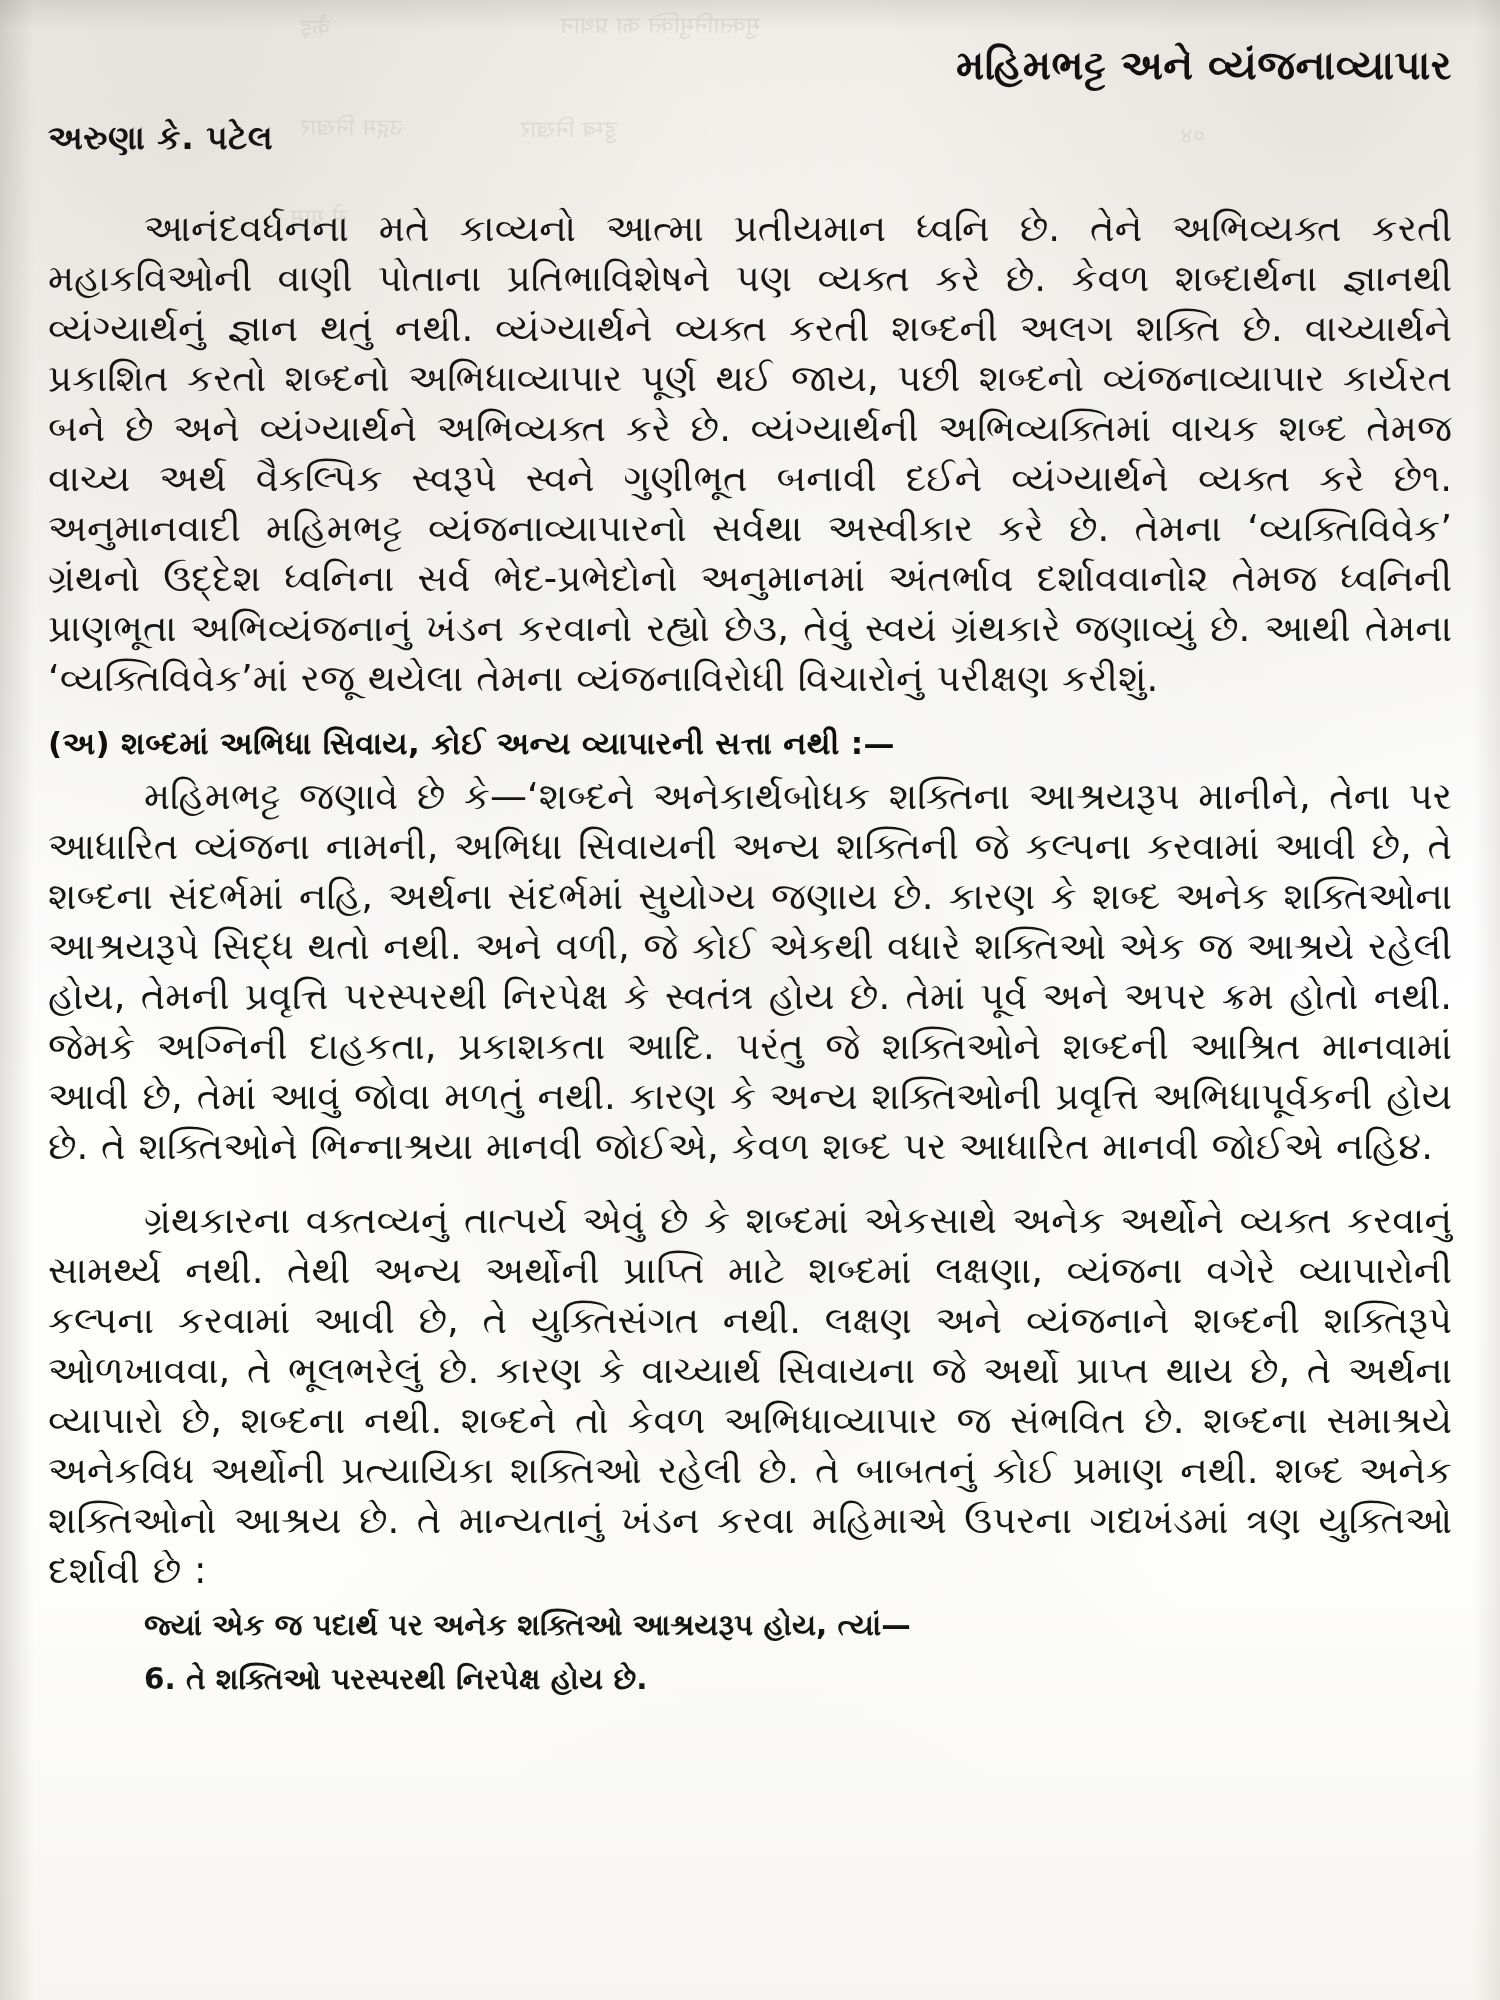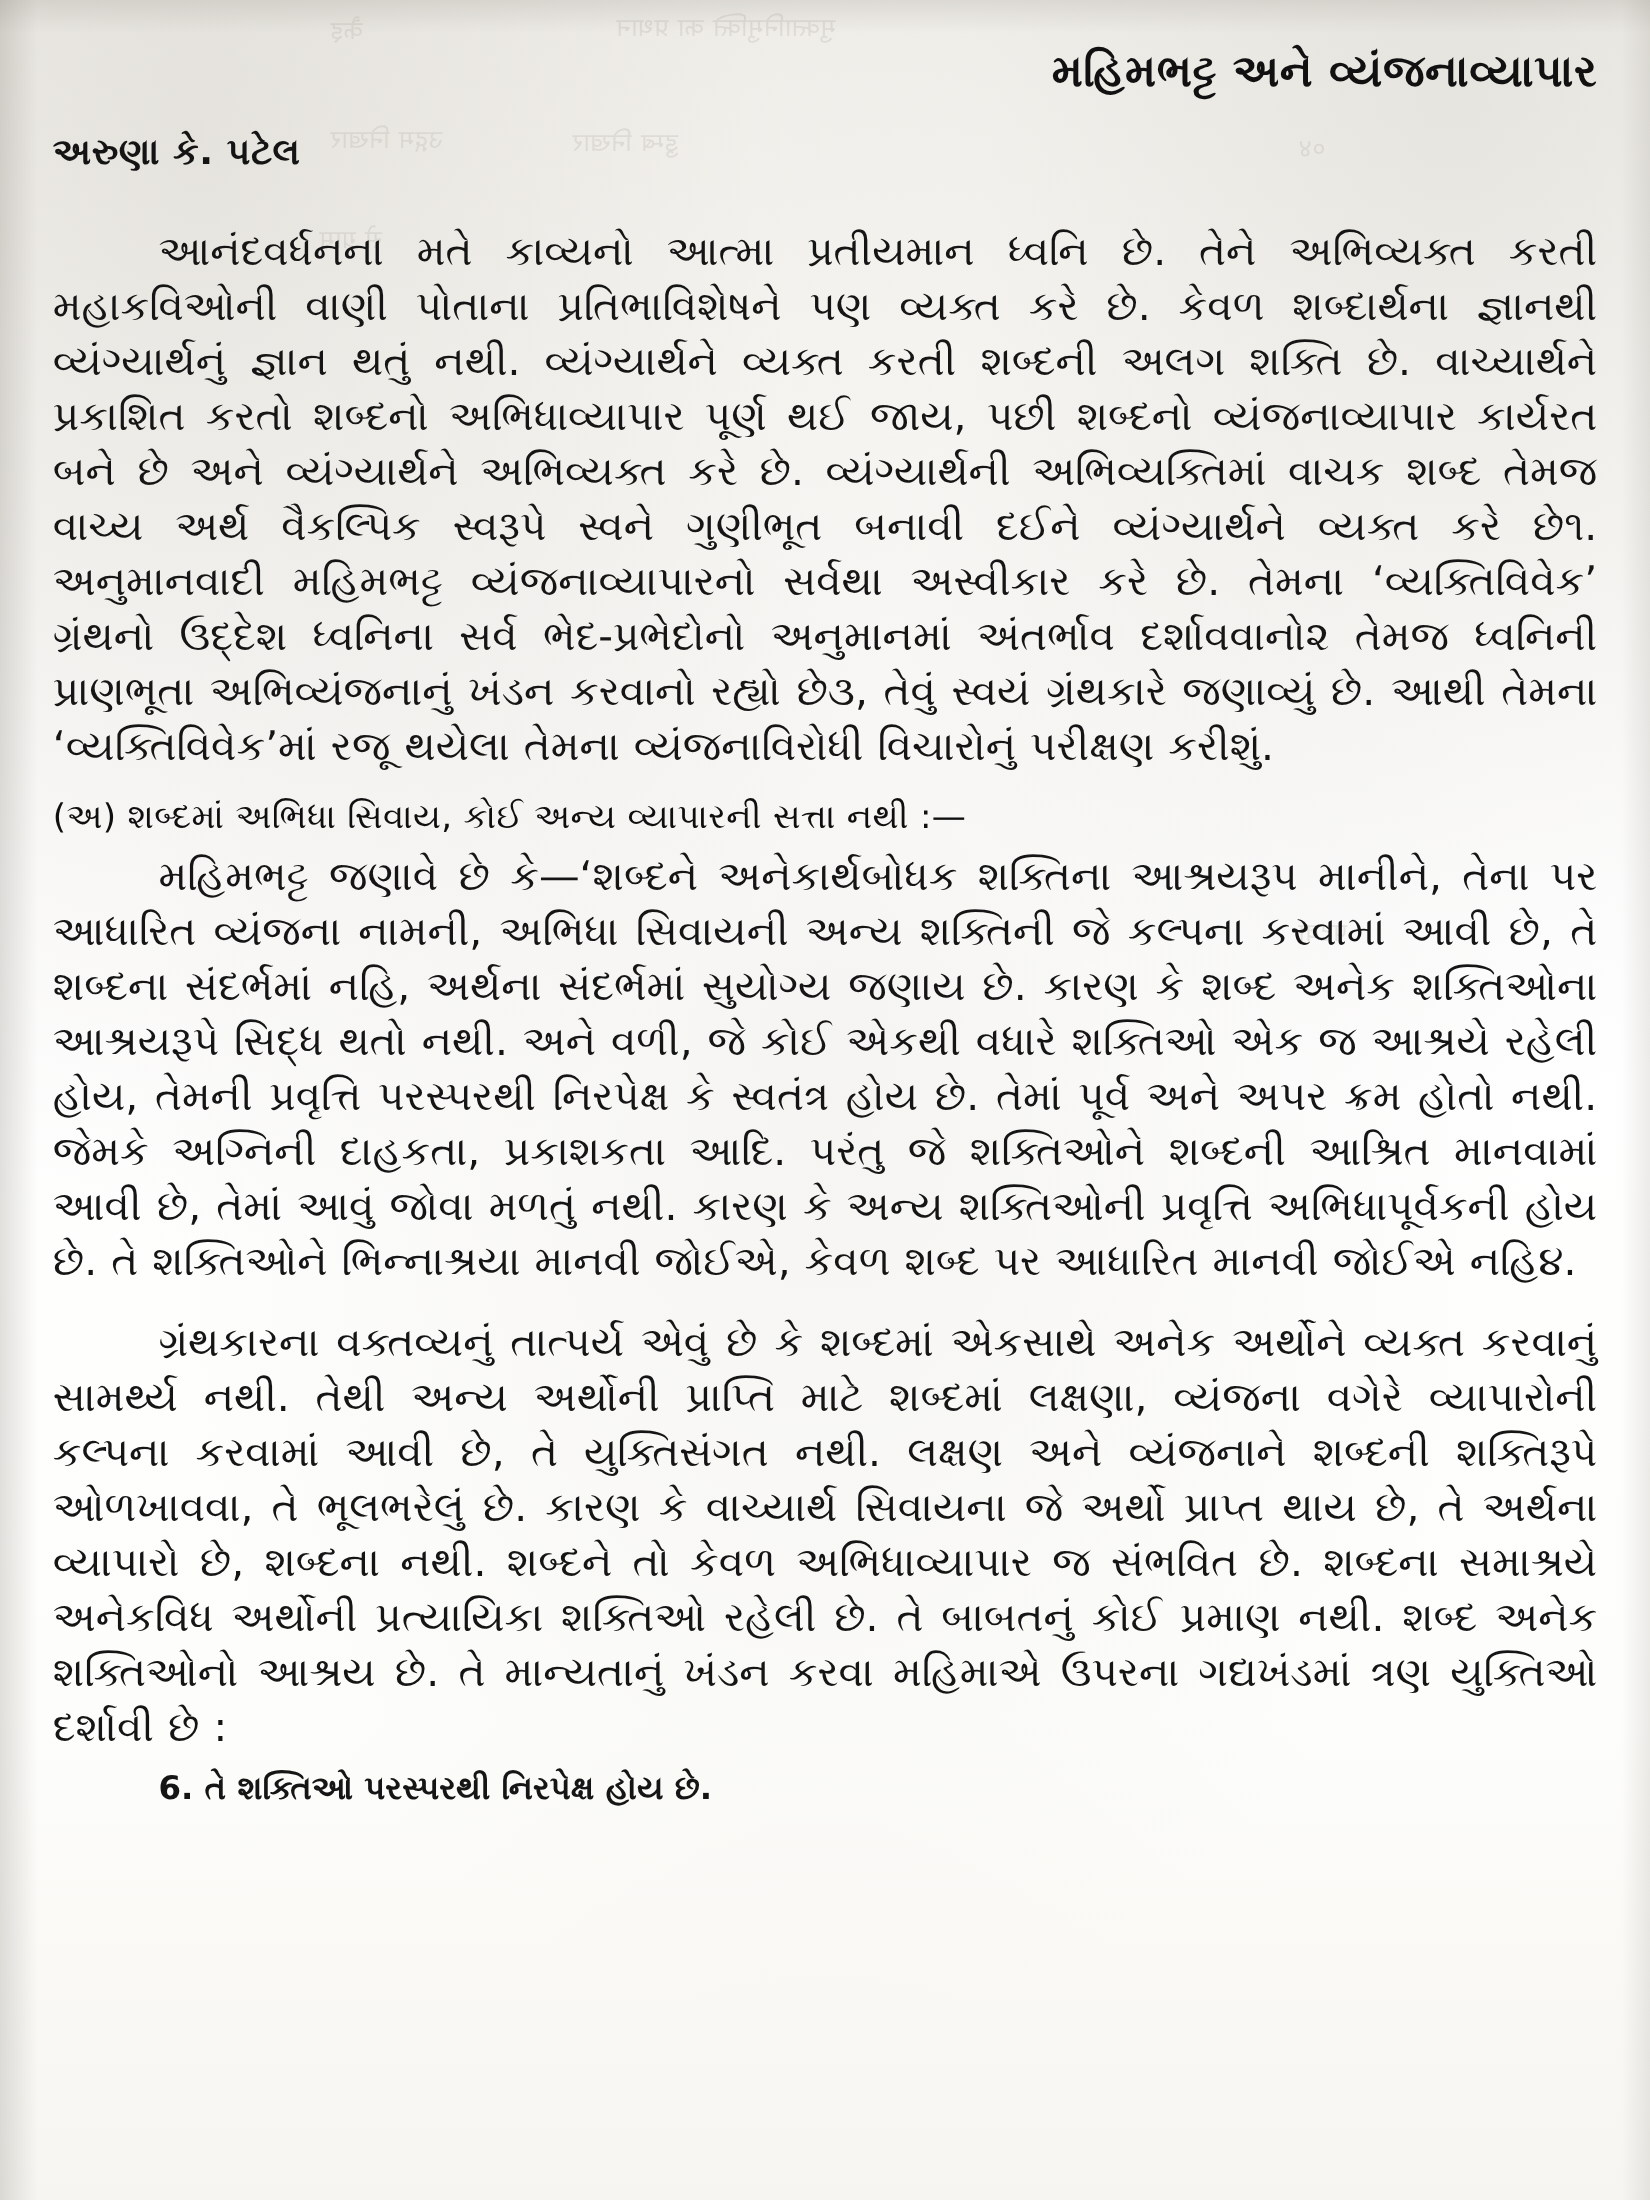--- a/index.html
+++ b/index.html
@@ -71,21 +71,21 @@
     text-indent: 96px;
     color: #151515;
     font-weight: 400;
     word-spacing: 1px;
   }
   p.para + p.para {
     margin-top: 24px;
   }
   h2.subhead {
     font-size: 31px;
-    font-weight: 400;
+    font-weight: 700;
     margin: 16px 0 6px 0;
     text-indent: 0;
     letter-spacing: 0.3px;
     line-height: 46px;
     color: #0f0f0f;
   }
   p.list-line {
     margin: 4px 0 0 0;
     font-size: 29.5px;
     line-height: 50px;
@@ -141,18 +141,19 @@
     <div class="body-text">
 
       <p class="para">આનંદવર્ધનના મતે કાવ્યનો આત્મા પ્રતીયમાન ધ્વનિ છે. તેને અભિવ્યક્ત કરતી મહાકવિઓની વાણી પોતાના પ્રતિભાવિશેષને પણ વ્યક્ત કરે છે. કેવળ શબ્દાર્થના જ્ઞાનથી વ્યંગ્યાર્થનું જ્ઞાન થતું નથી. વ્યંગ્યાર્થને વ્યક્ત કરતી શબ્દની અલગ શક્તિ છે. વાચ્યાર્થને પ્રકાશિત કરતો શબ્દનો અભિધાવ્યાપાર પૂર્ણ થઈ જાય, પછી શબ્દનો વ્યંજનાવ્યાપાર કાર્યરત બને છે અને વ્યંગ્યાર્થને અભિવ્યક્ત કરે છે. વ્યંગ્યાર્થની અભિવ્યક્તિમાં વાચક શબ્દ તેમજ વાચ્ય અર્થ વૈકલ્પિક સ્વરૂપે સ્વને ગુણીભૂત બનાવી દઈને વ્યંગ્યાર્થને વ્યક્ત કરે છે૧. અનુમાનવાદી મહિમભટ્ટ વ્યંજનાવ્યાપારનો સર્વથા અસ્વીકાર કરે છે. તેમના ‘વ્યક્તિવિવેક’ ગ્રંથનો ઉદ્દેશ ધ્વનિના સર્વ ભેદ-પ્રભેદોનો અનુમાનમાં અંતર્ભાવ દર્શાવવાનો૨ તેમજ ધ્વનિની પ્રાણભૂતા અભિવ્યંજનાનું ખંડન કરવાનો રહ્યો છે૩, તેવું સ્વયં ગ્રંથકારે જણાવ્યું છે. આથી તેમના ‘વ્યક્તિવિવેક’માં રજૂ થયેલા તેમના વ્યંજનાવિરોધી વિચારોનું પરીક્ષણ કરીશું.</p>
 
       <h2 class="subhead">(અ) શબ્દમાં અભિધા સિવાય, કોઈ અન્ય વ્યાપારની સત્તા નથી :—</h2>
 
       <p class="para">મહિમભટ્ટ જણાવે છે કે—‘શબ્દને અનેકાર્થબોધક શક્તિના આશ્રયરૂપ માનીને, તેના પર આધારિત વ્યંજના નામની, અભિધા સિવાયની અન્ય શક્તિની જે કલ્પના કરવામાં આવી છે, તે શબ્દના સંદર્ભમાં નહિ, અર્થના સંદર્ભમાં સુયોગ્ય જણાય છે. કારણ કે શબ્દ અનેક શક્તિઓના આશ્રયરૂપે સિદ્ધ થતો નથી. અને વળી, જે કોઈ એકથી વધારે શક્તિઓ એક જ આશ્રયે રહેલી હોય, તેમની પ્રવૃત્તિ પરસ્પરથી નિરપેક્ષ કે સ્વતંત્ર હોય છે. તેમાં પૂર્વ અને અપર ક્રમ હોતો નથી. જેમકે અગ્નિની દાહકતા, પ્રકાશકતા આદિ. પરંતુ જે શક્તિઓને શબ્દની આશ્રિત માનવામાં આવી છે, તેમાં આવું જોવા મળતું નથી. કારણ કે અન્ય શક્તિઓની પ્રવૃત્તિ અભિધાપૂર્વકની હોય છે. તે શક્તિઓને ભિન્નાશ્રયા માનવી જોઈએ, કેવળ શબ્દ પર આધારિત માનવી જોઈએ નહિ૪.</p>
 
       <p class="para">ગ્રંથકારના વક્તવ્યનું તાત્પર્ય એવું છે કે શબ્દમાં એકસાથે અનેક અર્થોને વ્યક્ત કરવાનું સામર્થ્ય નથી. તેથી અન્ય અર્થોની પ્રાપ્તિ માટે શબ્દમાં લક્ષણા, વ્યંજના વગેરે વ્યાપારોની કલ્પના કરવામાં આવી છે, તે યુક્તિસંગત નથી. લક્ષણ અને વ્યંજનાને શબ્દની શક્તિરૂપે ઓળખાવવા, તે ભૂલભરેલું છે. કારણ કે વાચ્યાર્થ સિવાયના જે અર્થો પ્રાપ્ત થાય છે, તે અર્થના વ્યાપારો છે, શબ્દના નથી. શબ્દને તો કેવળ અભિધાવ્યાપાર જ સંભવિત છે. શબ્દના સમાશ્રયે અનેકવિધ અર્થોની પ્રત્યાયિકા શક્તિઓ રહેલી છે. તે બાબતનું કોઈ પ્રમાણ નથી. શબ્દ અનેક શક્તિઓનો આશ્રય છે. તે માન્યતાનું ખંડન કરવા મહિમાએ ઉપરના ગદ્યખંડમાં ત્રણ યુક્તિઓ દર્શાવી છે :</p>
 
+      <p class="list-line">જ્યાં એક જ પદાર્થ પર અનેક શક્તિઓ આશ્રયરૂપ હોય, ત્યાં—</p>
 
       <p class="list-line">6. તે શક્તિઓ પરસ્પરથી નિરપેક્ષ હોય છે.</p>
 
     </div>
   </div>
 </div>
 
 </body></html>

